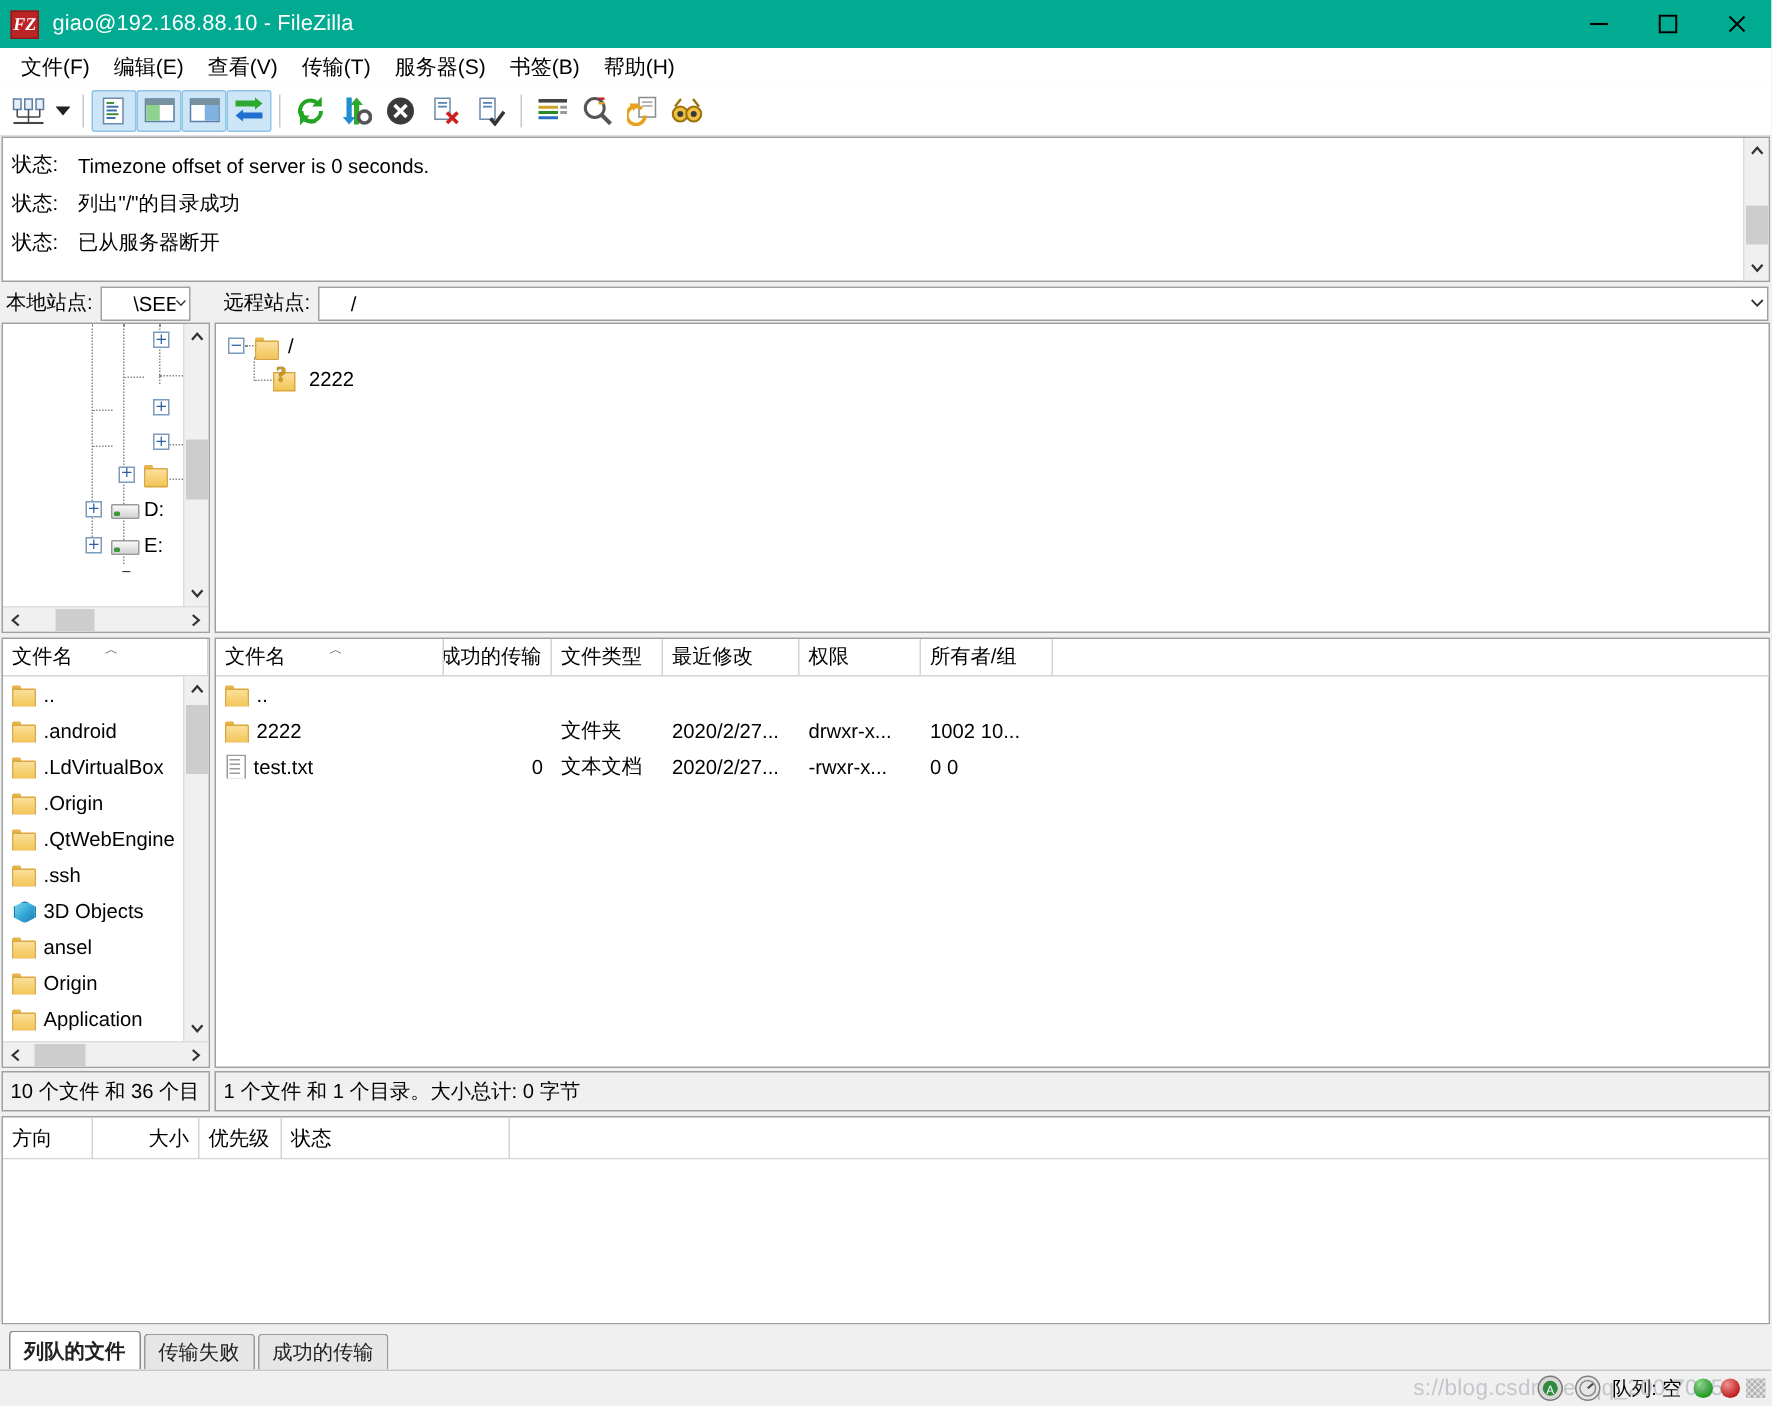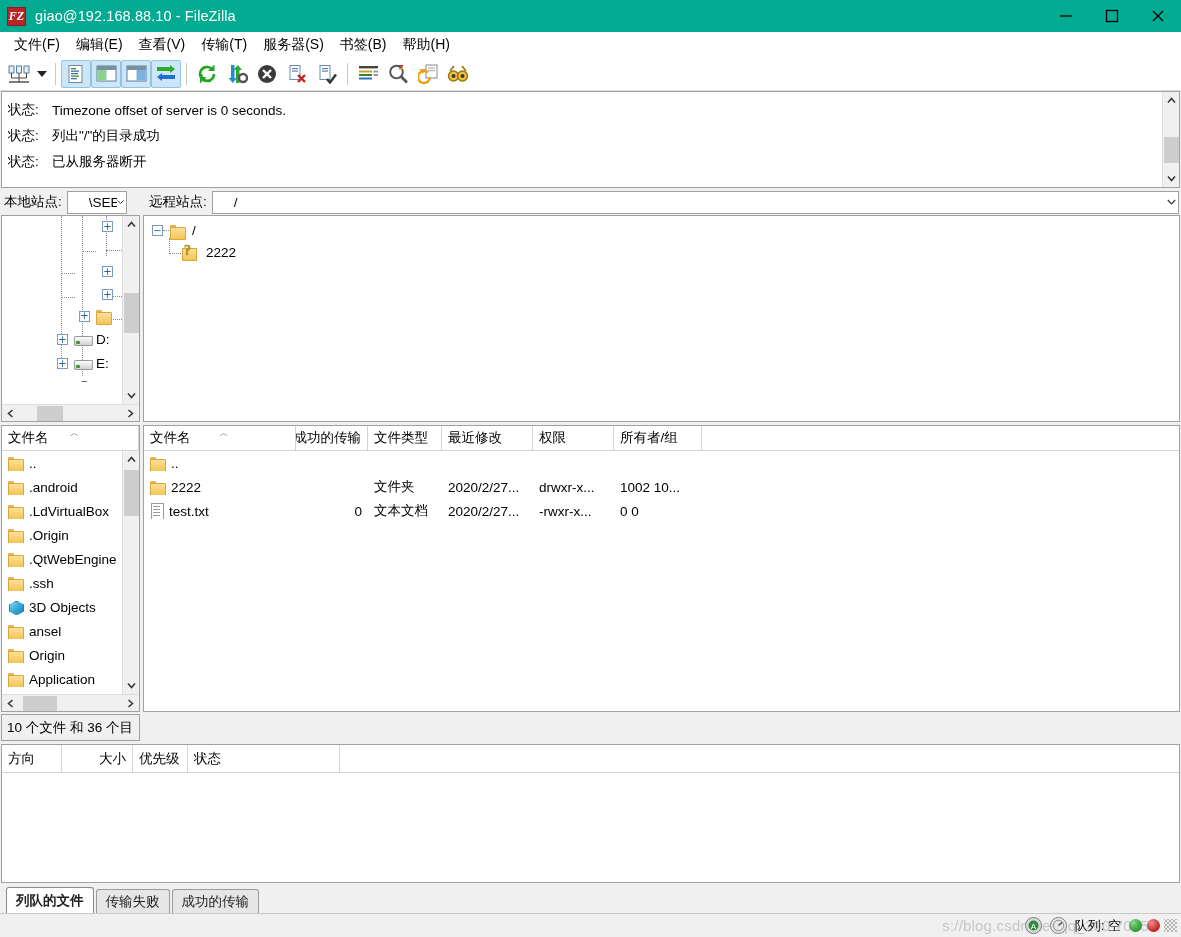--- a/index.html
+++ b/index.html
@@ -757,20 +757,21 @@
             <div class="cell" style="width:81px">-rwxr-x...</div>
             <div class="cell" style="width:88px">0 0</div>
           </div>
         </div>
       </div>
     </div>
   </div>
 
   <div class="statstrips">
     <div class="strip left">10 个文件 和 36 个目</div>
+    <div class="strip right">1 个文件 和 1 个目录。大小总计: 0 字节</div>
   </div>
 
   <div class="queue">
     <div class="qhead">
       <div class="hcell" style="width:60px;">
         <span>方向</span>
       </div>
       <div class="hcell num" style="width:71px;">
         <span>大小</span>
       </div>

